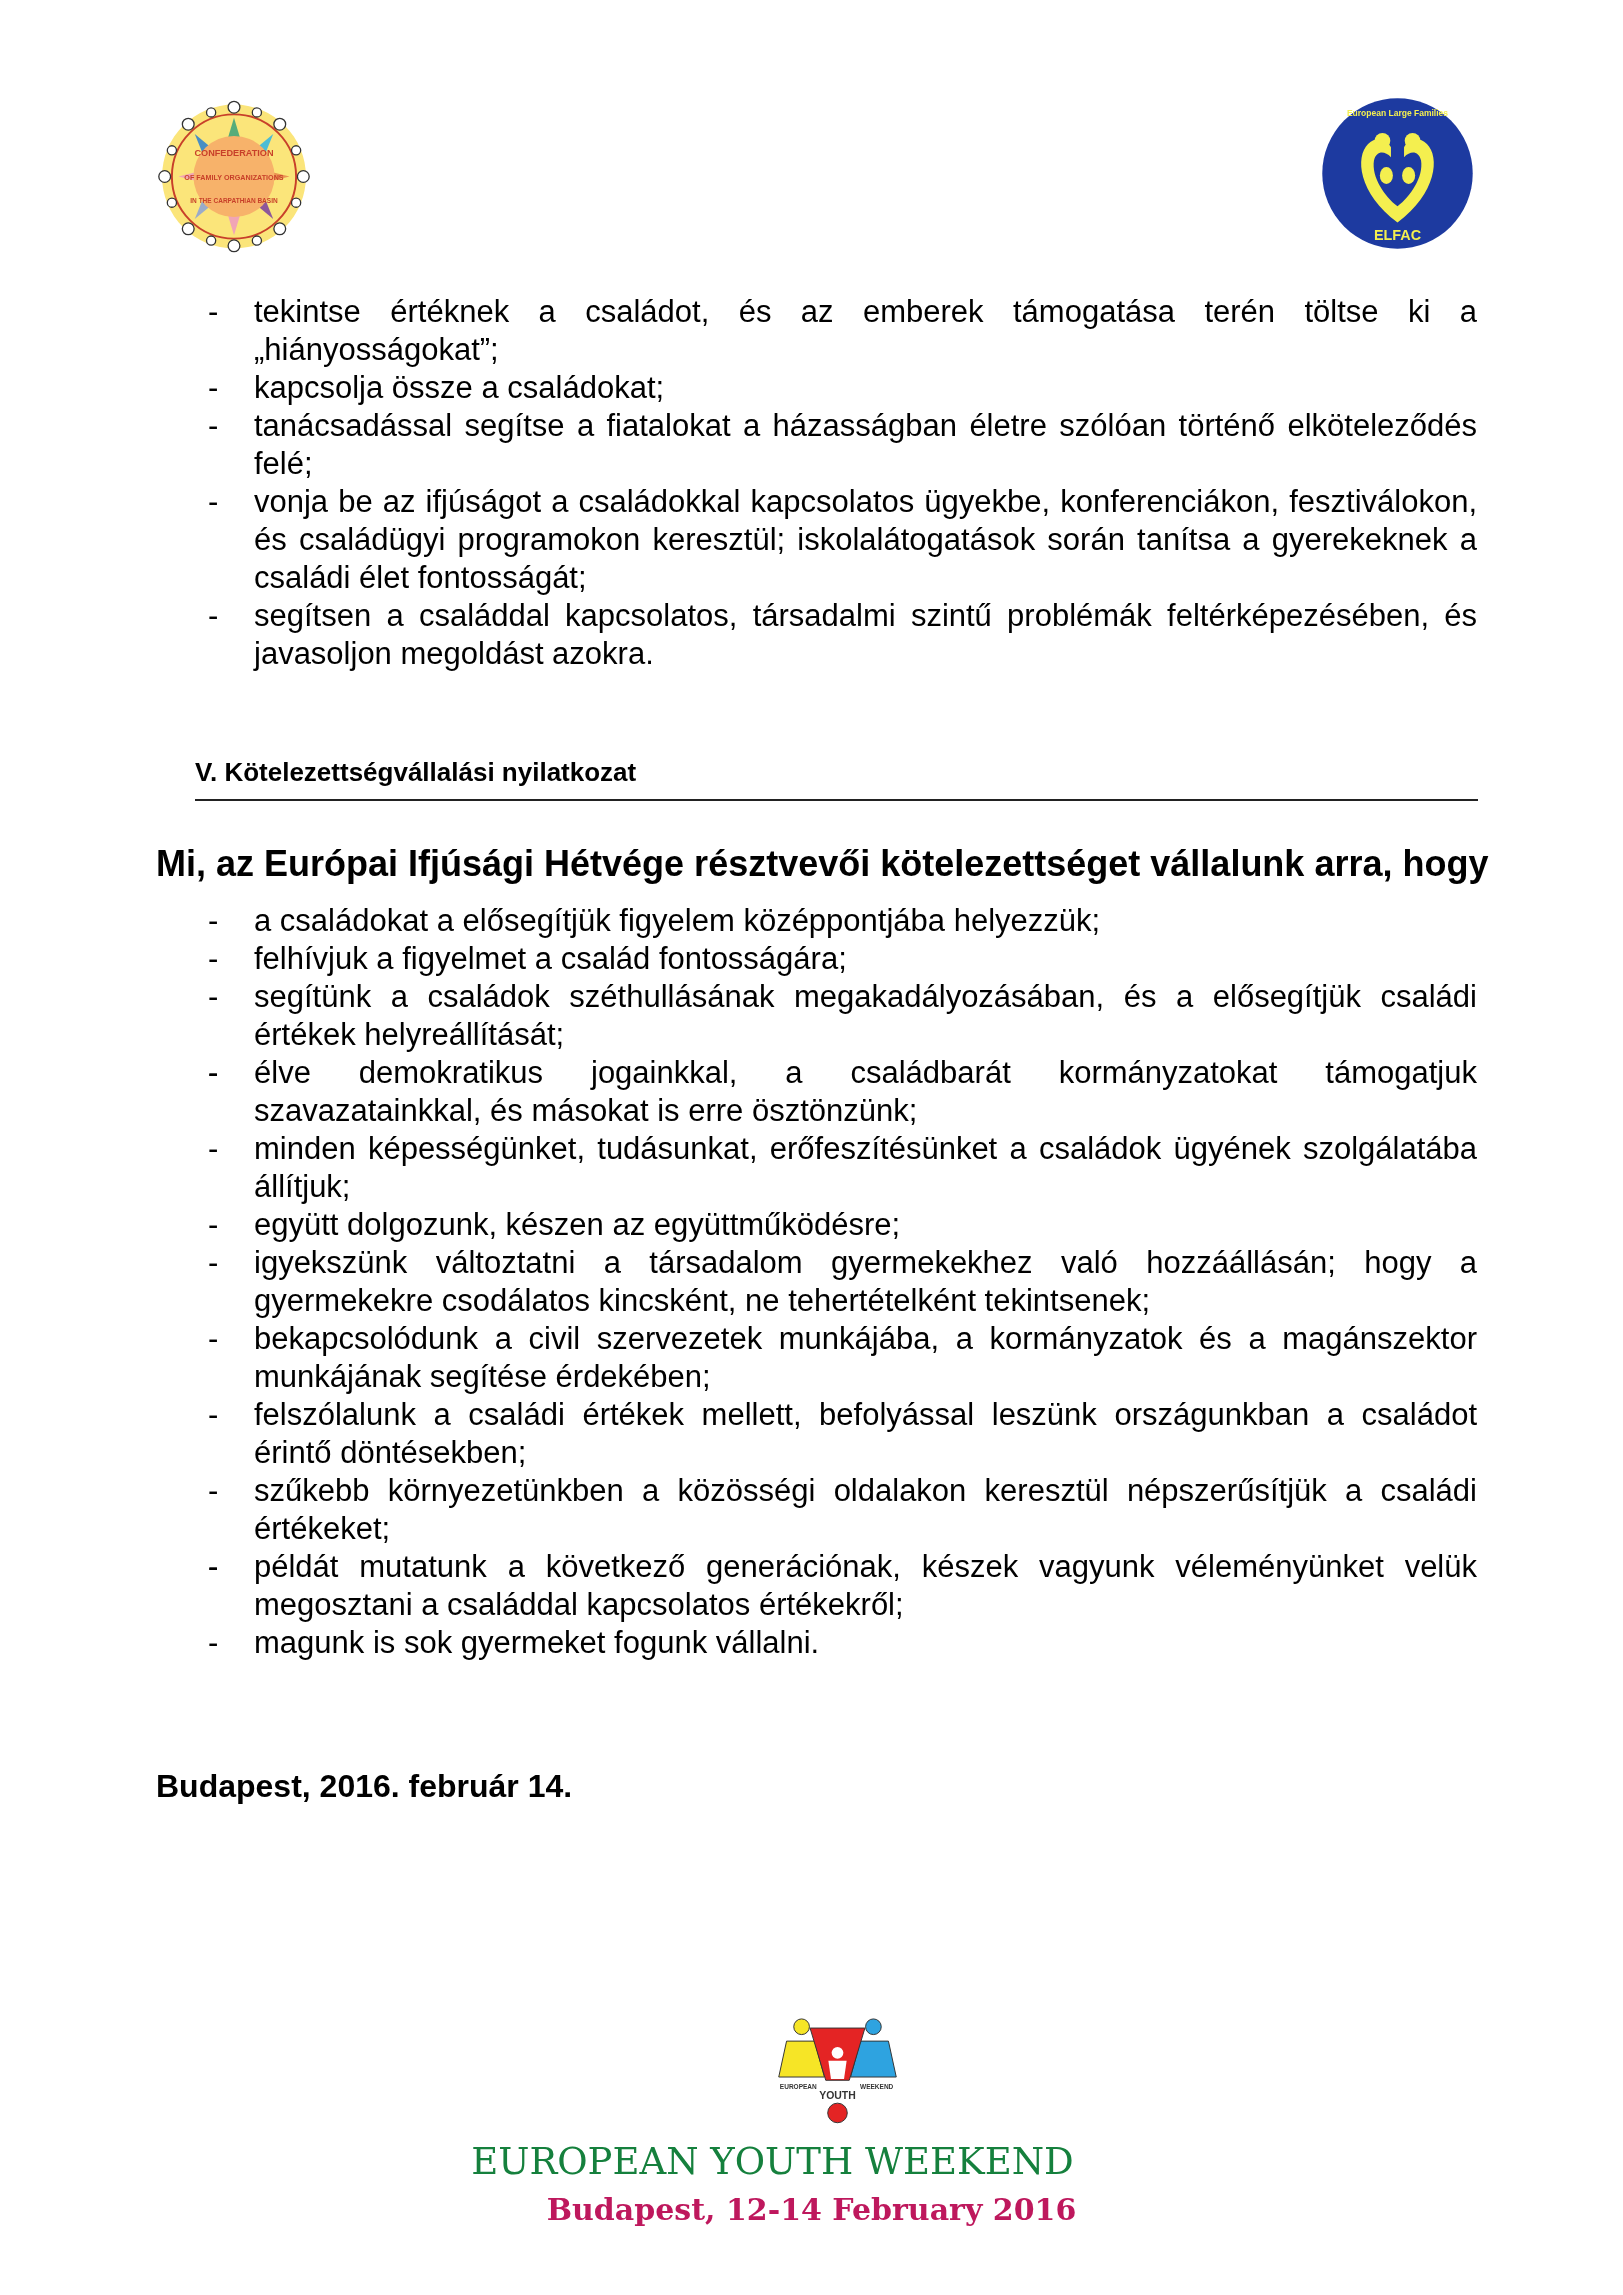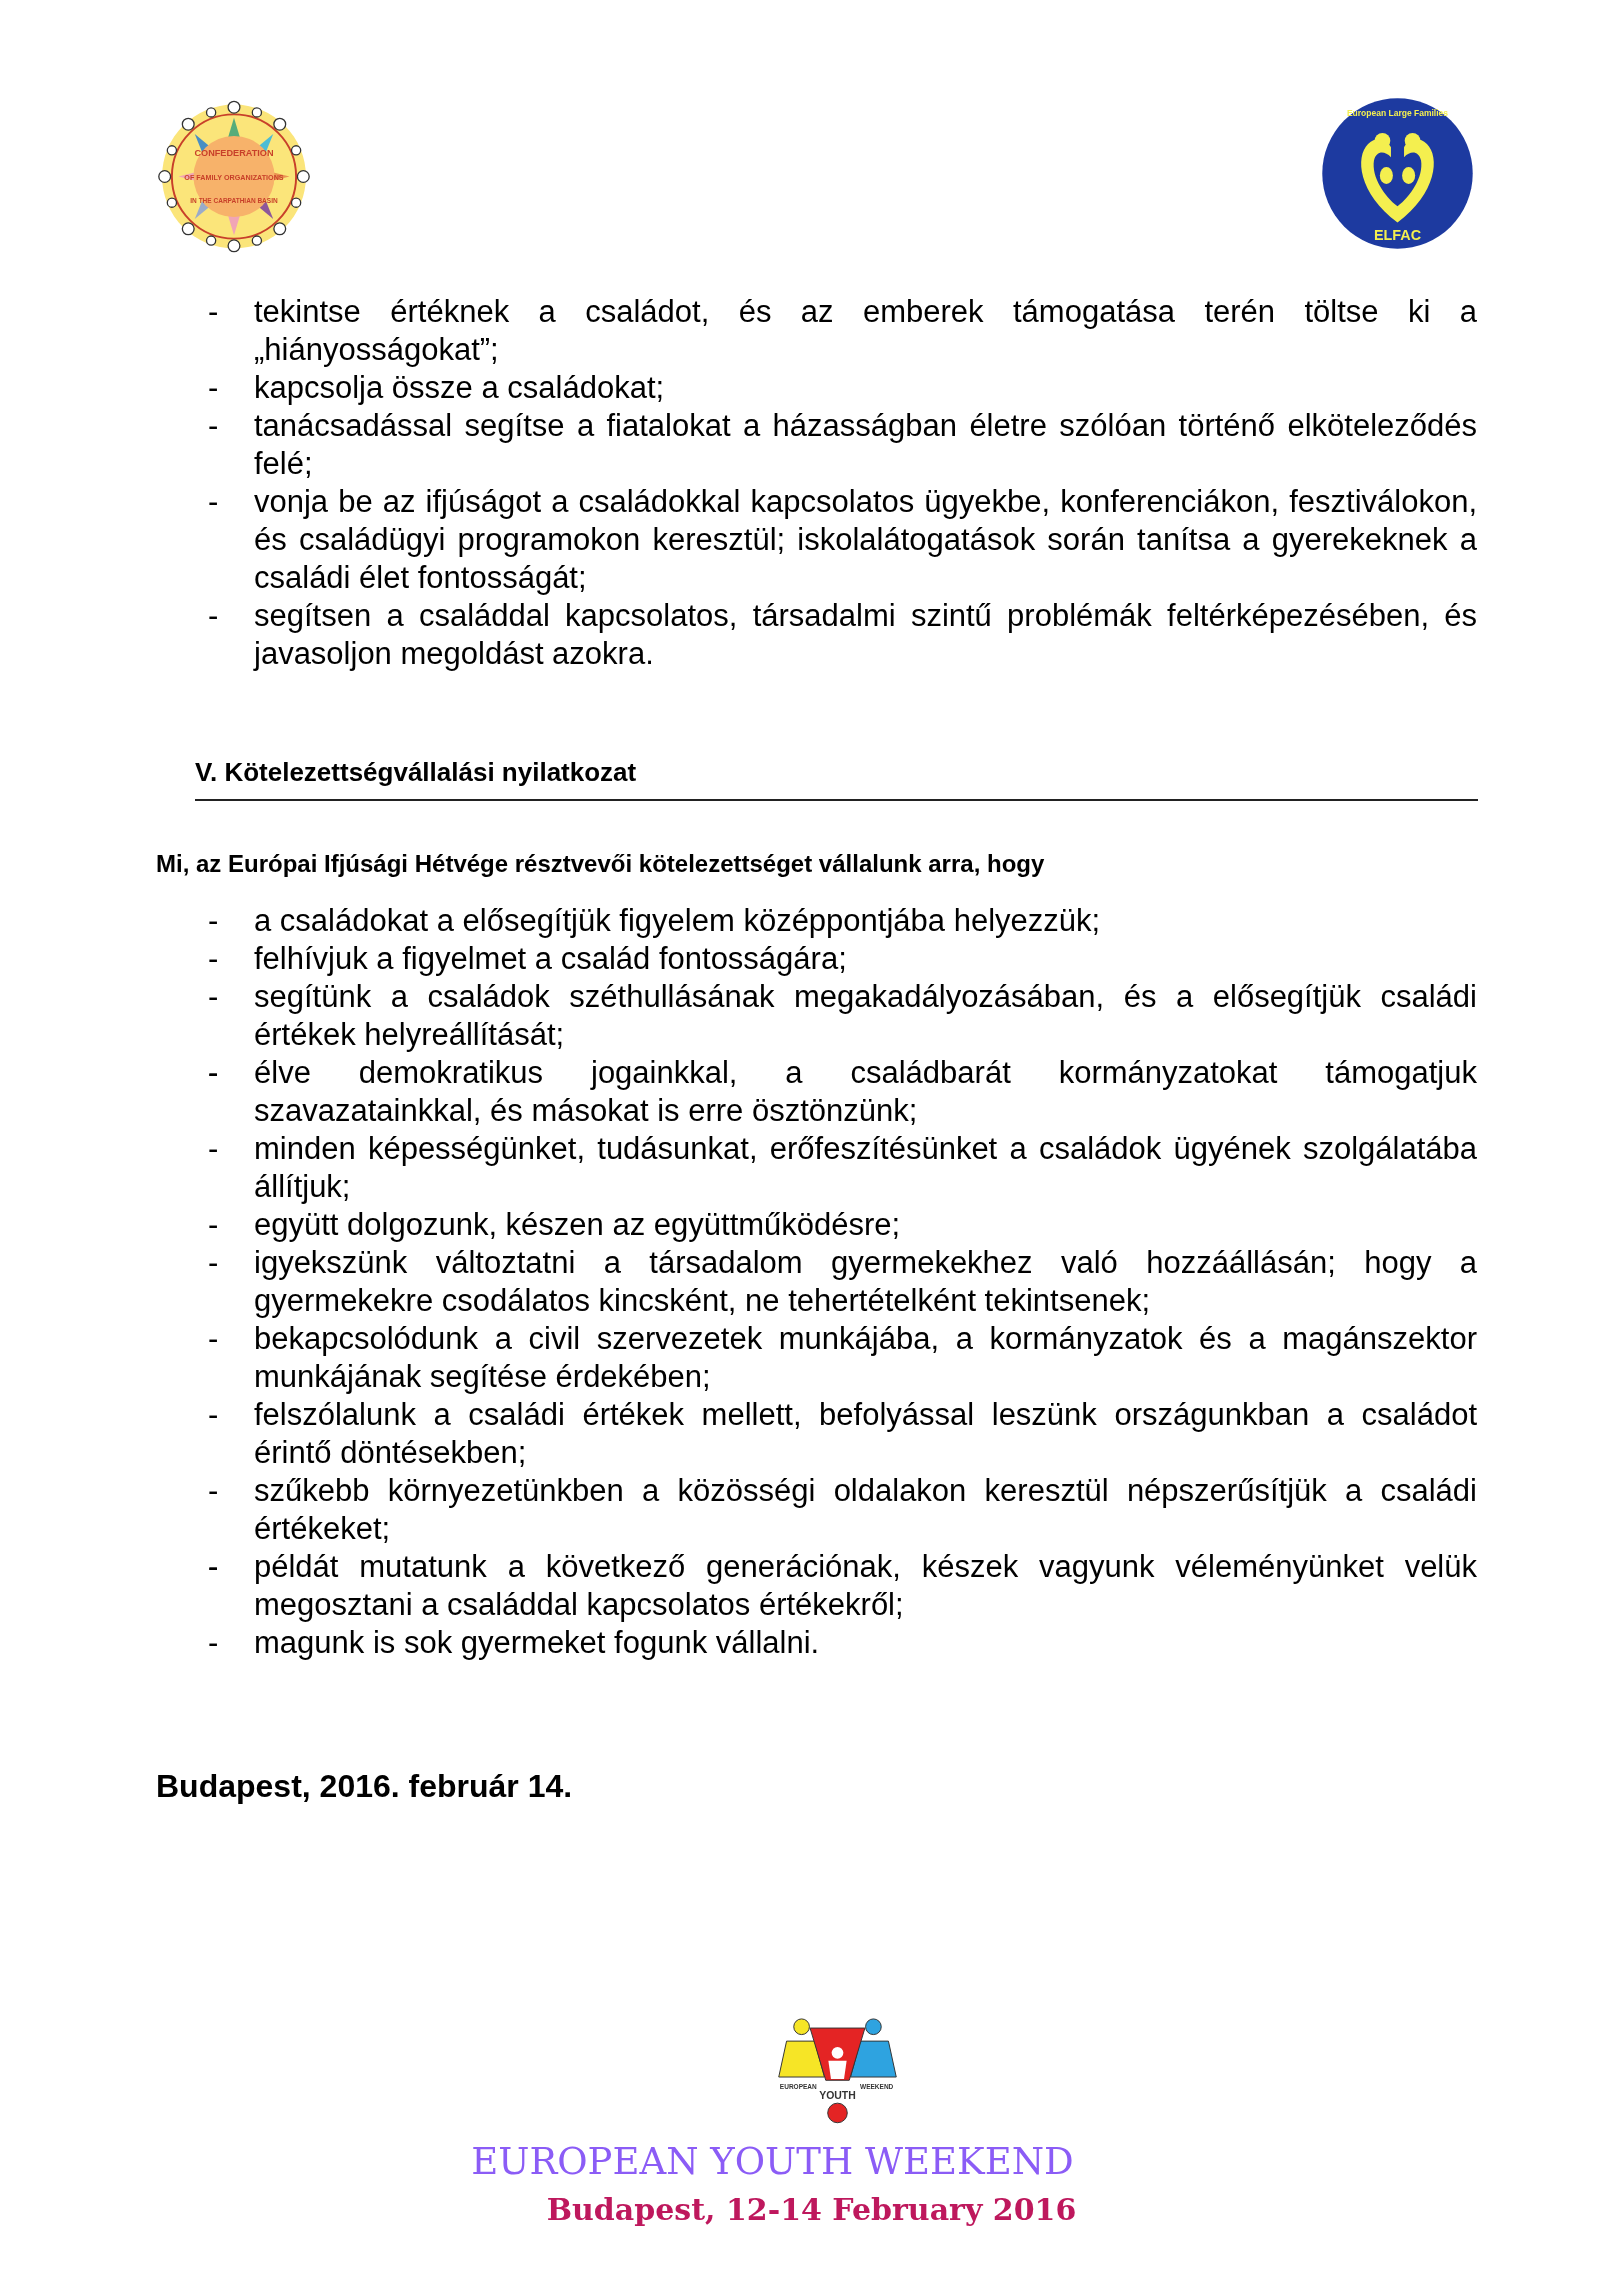--- a/index.html
+++ b/index.html
@@ -9,25 +9,25 @@
   .logo-right { position: absolute; left: 1319px; top: 95px; width: 157px; height: 157px; }
   .list { position: absolute; left: 208px; width: 1269px; margin: 0; padding: 0; list-style: none; }
   .list li { position: relative; padding-left: 46px; font-size: 31px; line-height: 38px;
              text-align: justify; text-align-last: left; }
   .list li .dash { position: absolute; left: 0; top: 0; }
   .list-top { top: 293px; }
   .list-bottom { top: 902px; }
   .section-heading { position: absolute; left: 195px; top: 753px; width: 1283px; font-size: 26px;
                      font-weight: bold; line-height: 39px; padding-bottom: 6.5px; border-bottom: 2px solid #222; }
   .section-heading span { padding-left: 0; }
-  .intro { position: absolute; left: 156px; top: 844px; font-size: 24px; font-weight: bold; line-height: 39px; }
+  .intro { position: absolute; left: 156px; top: 844px; font-size: 36px; font-weight: bold; line-height: 39px; }
   .date { position: absolute; left: 156px; top: 1767px; font-size: 32px; font-weight: bold; line-height: 39px; }
   .footer-logo { position: absolute; left: 772px; top: 2015px; width: 131px; height: 111px; }
   .footer-title { position: absolute; left: 0; width: 1545px; top: 2140px; text-align: center;
-                  font-family: "DejaVu Serif", "Liberation Serif", serif; font-size: 37px; color: #8b5cf6; }
+                  font-family: "DejaVu Serif", "Liberation Serif", serif; font-size: 37px; color: #15803d; }
   .footer-sub { position: absolute; left: 0; width: 1623px; top: 2192px; text-align: center;
                 font-family: "DejaVu Serif", "Liberation Serif", serif; font-size: 30px; font-weight: bold; color: #be185d; }
 </style>
 </head>
 <body>
 
 <div class="logo-left">
   <svg width="170" height="157" viewBox="0 0 260 240">
     <circle cx="130" cy="120" r="110" fill="#fbe57a"></circle>
     <g stroke="#c8402a" stroke-width="3" fill="none">

